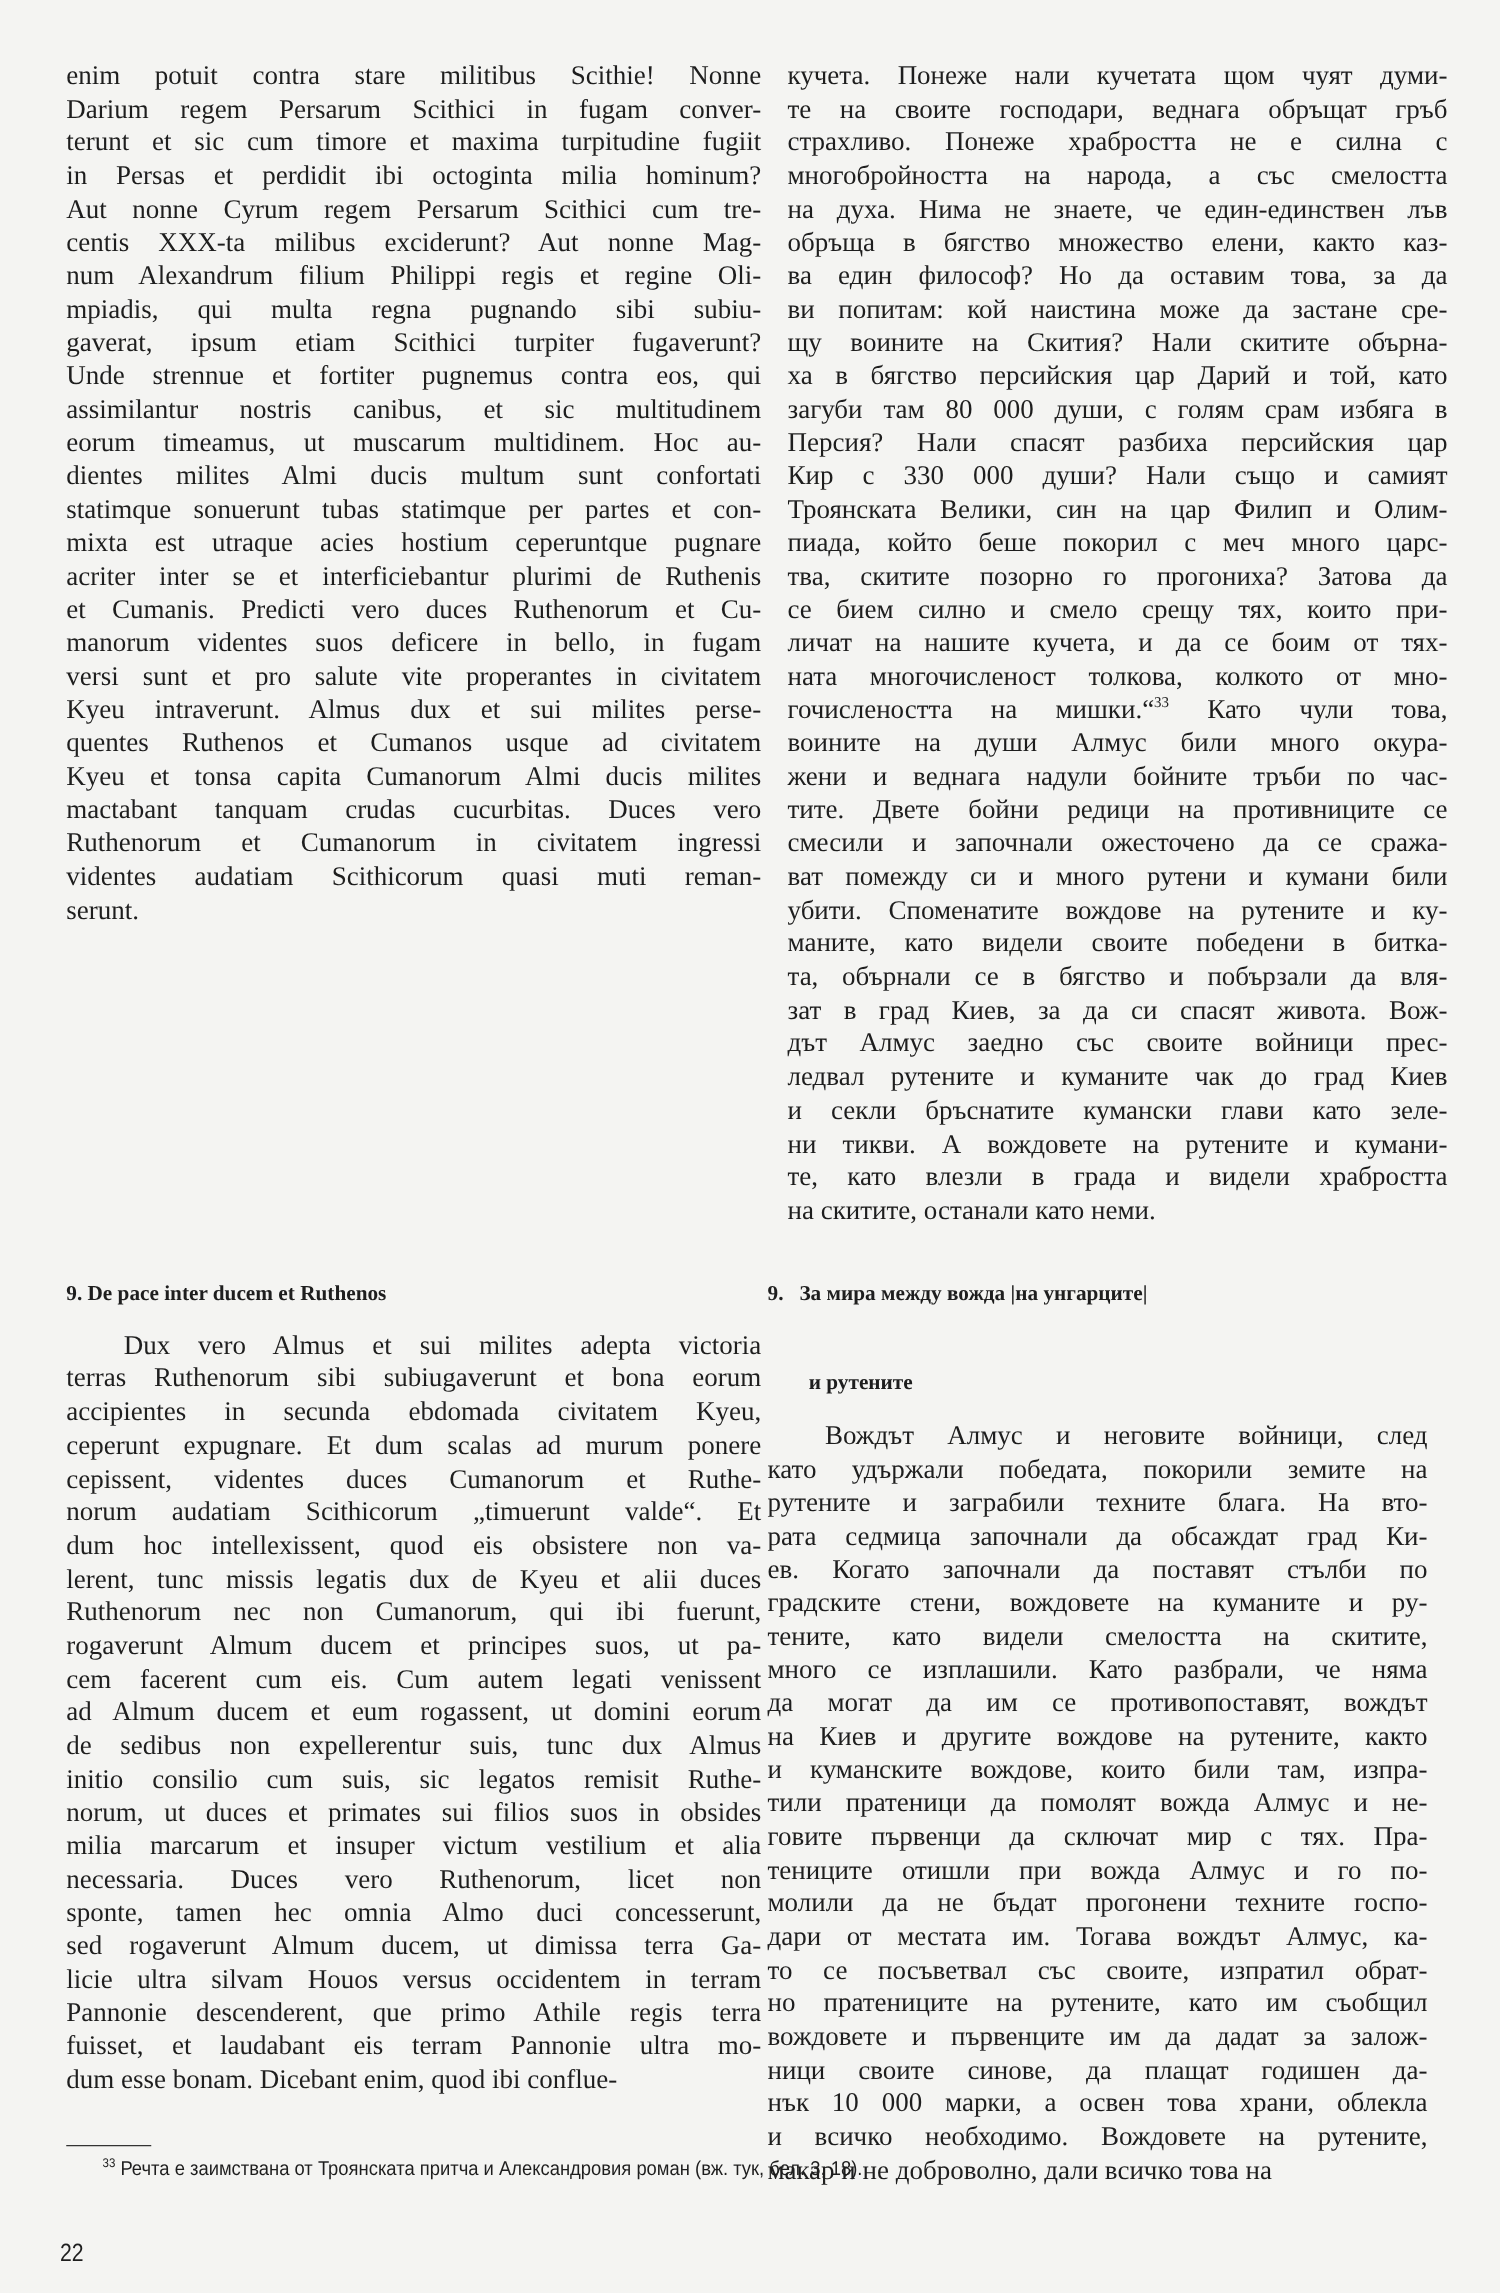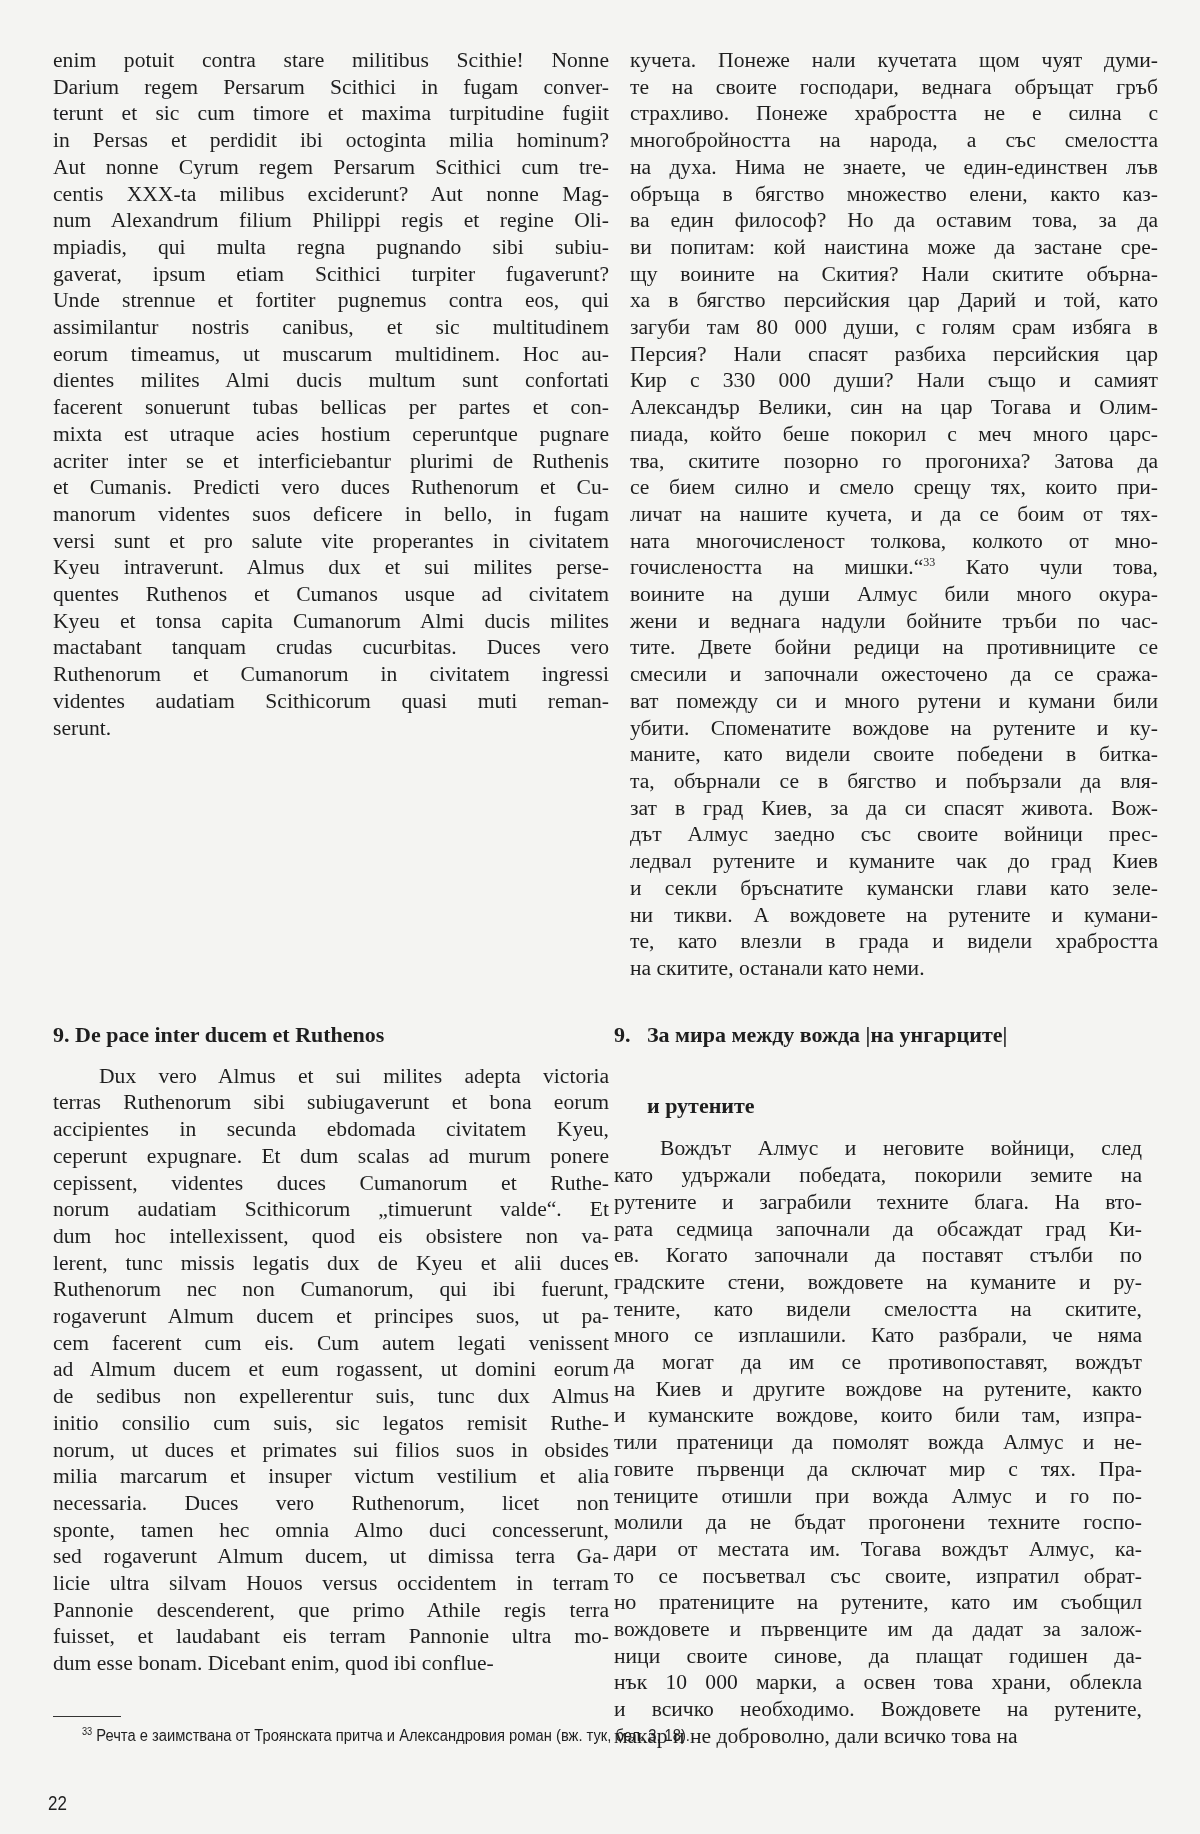--- a/index.html
+++ b/index.html
@@ -21,21 +21,21 @@
       hyphens: manual;
     }
     .col-left { left: 53px; top: 47px; width: 556px; }
     .col-right { left: 614px; top: 47px; width: 528px; margin-left: 16px; }
     .col-left-2 { left: 53px; top: 1022px; width: 556px; }
     .col-right-2 { left: 614px; top: 1022px; width: 528px; }
     .line { display: block; text-align: justify; text-align-last: justify; white-space: nowrap; overflow: visible; }
     .line.last { text-align-last: left; }
     .heading {
       font-weight: bold;
-      font-size: 22px;
+      font-size: 17px;
       line-height: 26.7px;
       margin-bottom: 14px;
       text-align: left;
     }
     .indent { padding-left: 46px; }
     sup { font-size: 12px; line-height: 0; vertical-align: super; }
     .footnote-rule {
       position: absolute; left: 53px; top: 1716px; width: 68px; height: 1px; background: #333;
     }
     .footnote {
@@ -63,21 +63,21 @@
       <span class="line">in Persas et perdidit ibi octoginta milia hominum?</span>
       <span class="line">Aut nonne Cyrum regem Persarum Scithici cum tre-</span>
       <span class="line">centis XXX-ta milibus exciderunt? Aut nonne Mag-</span>
       <span class="line">num Alexandrum filium Philippi regis et regine Oli-</span>
       <span class="line">mpiadis, qui multa regna pugnando sibi subiu-</span>
       <span class="line">gaverat, ipsum etiam Scithici turpiter fugaverunt?</span>
       <span class="line">Unde strennue et fortiter pugnemus contra eos, qui</span>
       <span class="line">assimilantur nostris canibus, et sic multitudinem</span>
       <span class="line">eorum timeamus, ut muscarum multidinem. Hoc au-</span>
       <span class="line">dientes milites Almi ducis multum sunt confortati</span>
-      <span class="line">facerent sonuerunt tubas bellicas per partes et con-</span>
+      <span class="line">statimque sonuerunt tubas statimque per partes et con-</span>
       <span class="line">mixta est utraque acies hostium ceperuntque pugnare</span>
       <span class="line">acriter inter se et interficiebantur plurimi de Ruthenis</span>
       <span class="line">et Cumanis. Predicti vero duces Ruthenorum et Cu-</span>
       <span class="line">manorum videntes suos deficere in bello, in fugam</span>
       <span class="line">versi sunt et pro salute vite properantes in civitatem</span>
       <span class="line">Kyeu  intraverunt. Almus dux et sui milites perse-</span>
       <span class="line">quentes Ruthenos et Cumanos usque ad civitatem</span>
       <span class="line">Kyeu et tonsa capita Cumanorum Almi ducis milites</span>
       <span class="line">mactabant tanquam crudas cucurbitas. Duces vero</span>
       <span class="line">Ruthenorum et Cumanorum in civitatem ingressi</span>
@@ -92,21 +92,21 @@
       <span class="line">многобройността на народа, а със смелостта</span>
       <span class="line">на духа. Нима не знаете, че един-единствен лъв</span>
       <span class="line">обръща в бягство множество елени, както каз-</span>
       <span class="line">ва един философ? Но да оставим това, за да</span>
       <span class="line">ви попитам: кой наистина може да застане сре-</span>
       <span class="line">щу воините на Скития? Нали скитите обърна-</span>
       <span class="line">ха в бягство персийския цар Дарий и той, като</span>
       <span class="line">загуби там 80 000 души, с голям срам избяга в</span>
       <span class="line">Персия? Нали спасят разбиха персийския цар</span>
       <span class="line">Кир с 330 000 души? Нали също и самият</span>
-      <span class="line">Александър Велики, син на цар Тогава и Олим-</span>
+      <span class="line">Троянската Велики, син на цар Филип и Олим-</span>
       <span class="line">пиада, който беше покорил с меч много царс-</span>
       <span class="line">тва, скитите позорно го прогониха? Затова да</span>
       <span class="line">се бием силно и смело срещу тях, които при-</span>
       <span class="line">личат на нашите кучета, и да се боим от тях-</span>
       <span class="line">ната многочисленост толкова, колкото от мно-</span>
       <span class="line">гочислеността на мишки.“<sup>33</sup><span> Като чули това,</span></span>
       <span class="line">воините на души Алмус били много окура-</span>
       <span class="line">жени и веднага надули бойните тръби по час-</span>
       <span class="line">тите. Двете бойни редици на противниците се</span>
       <span class="line">смесили и започнали ожесточено да се сража-</span>

